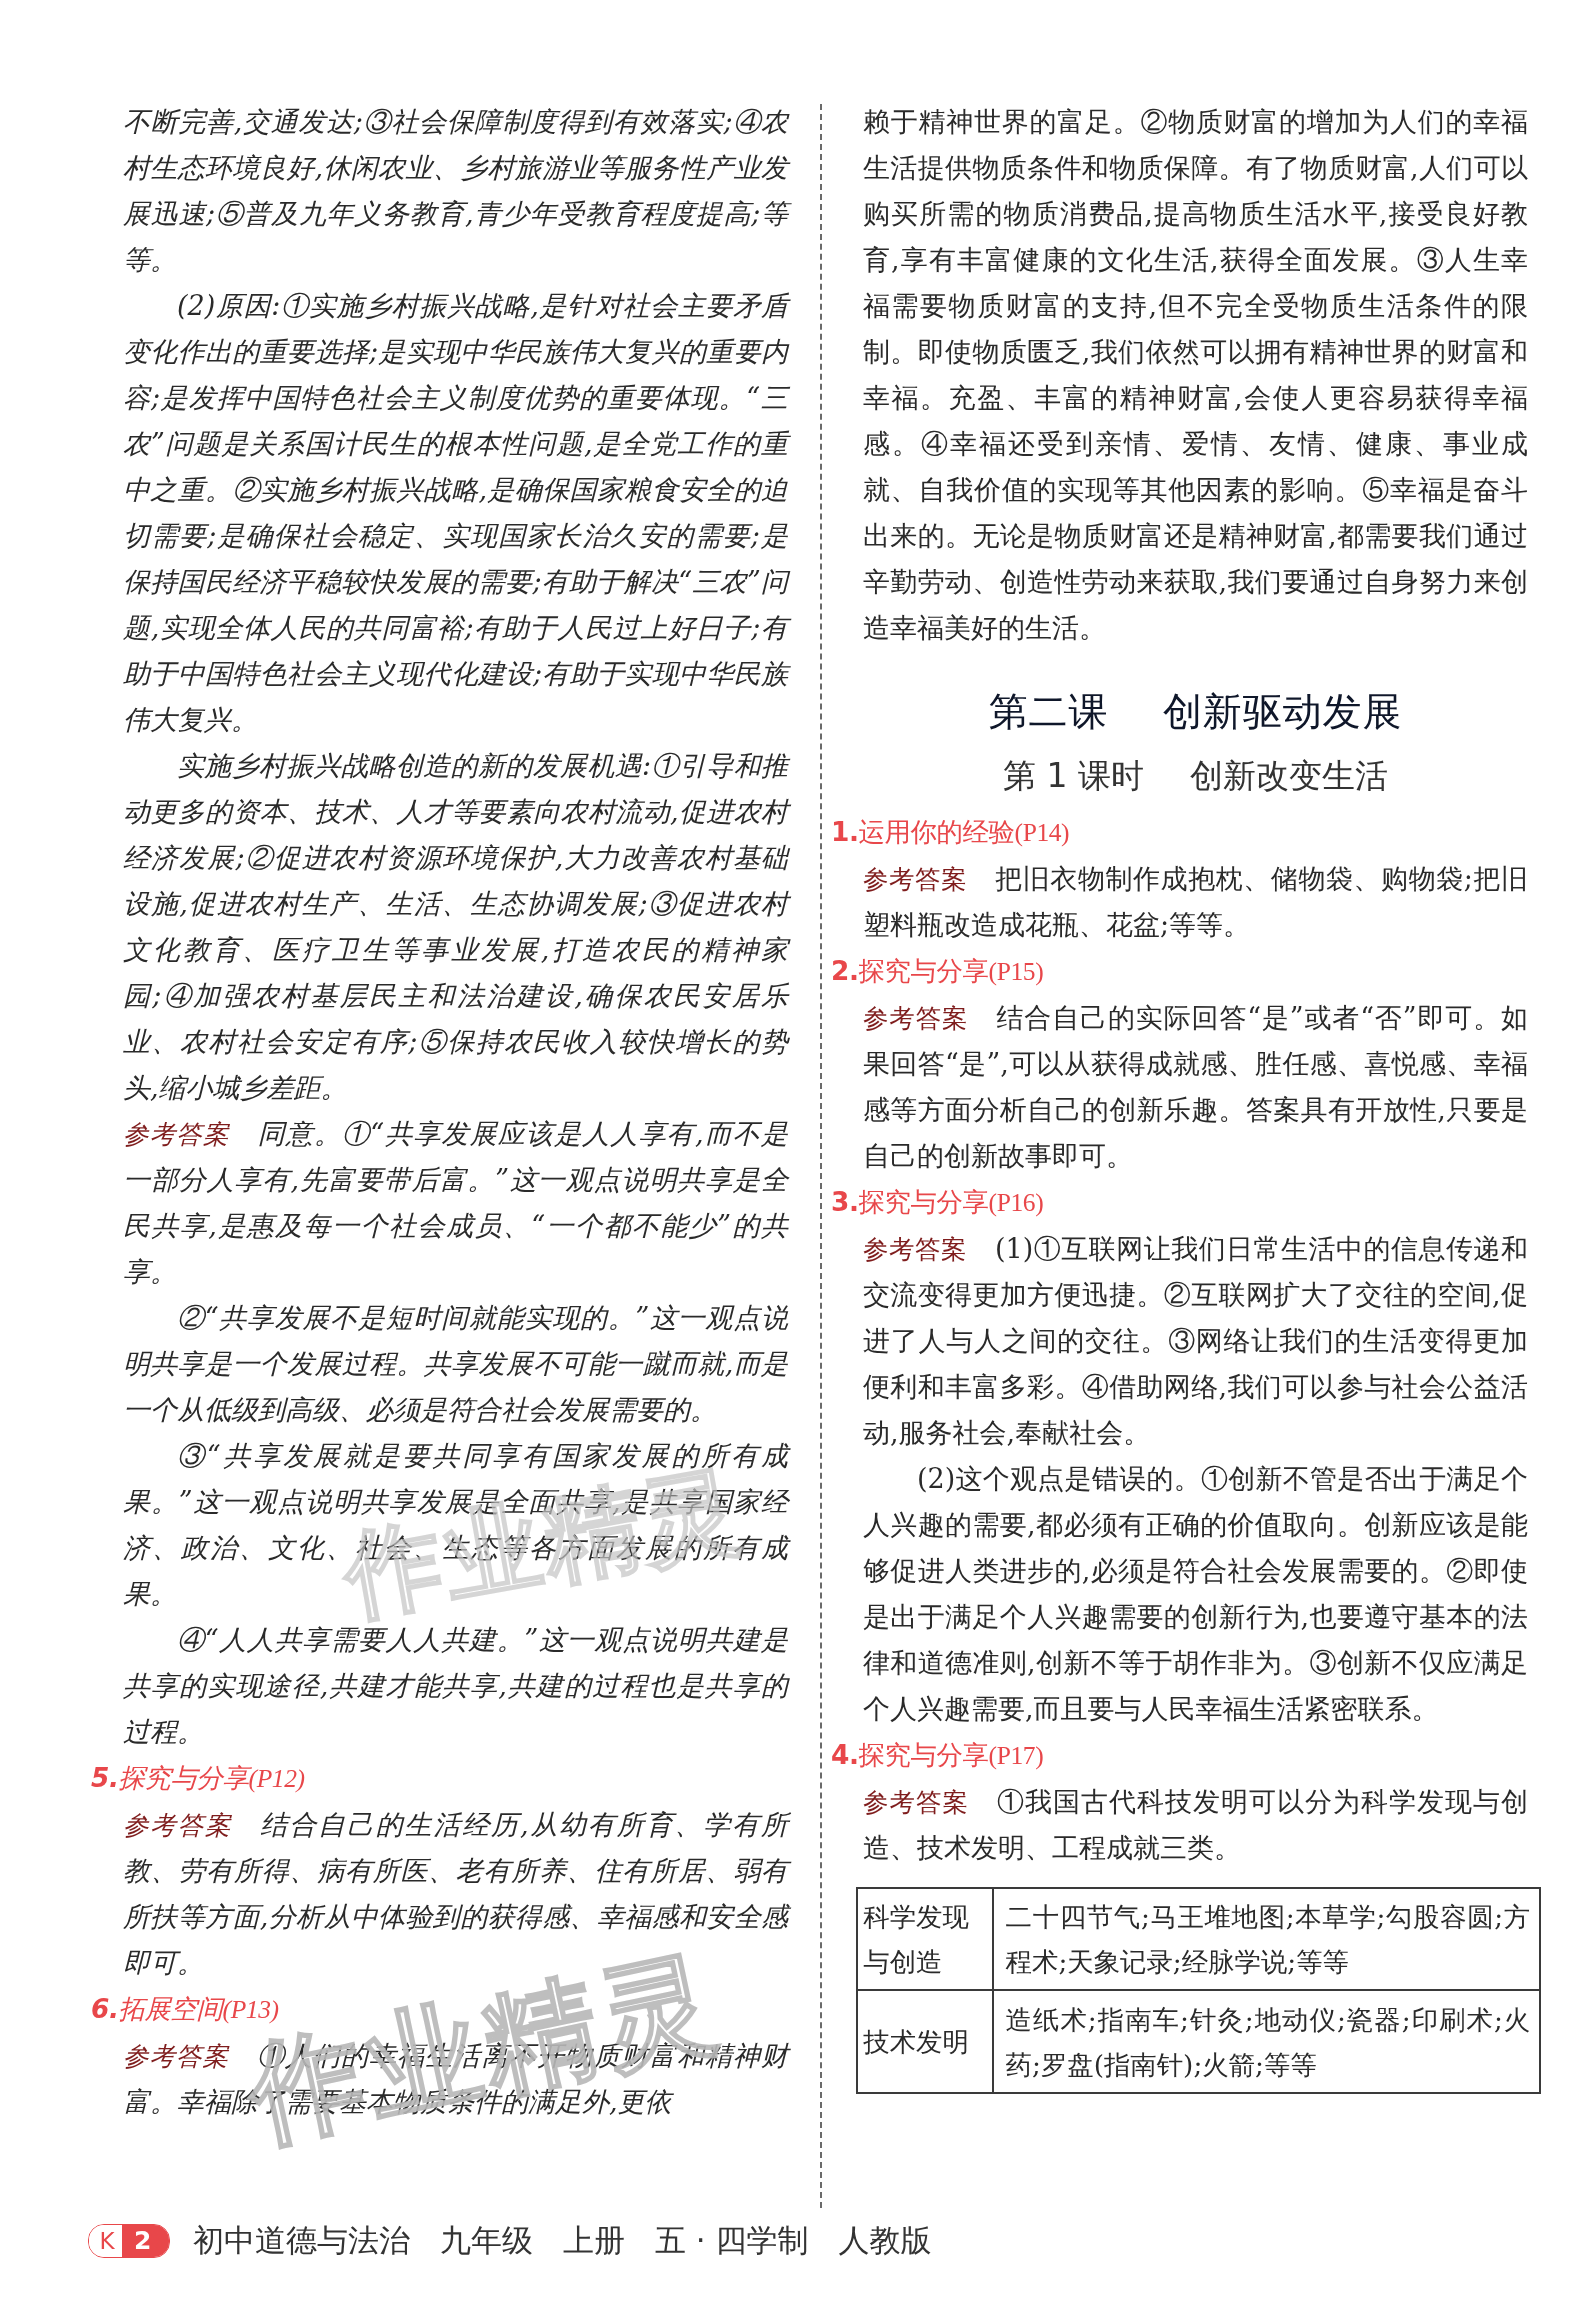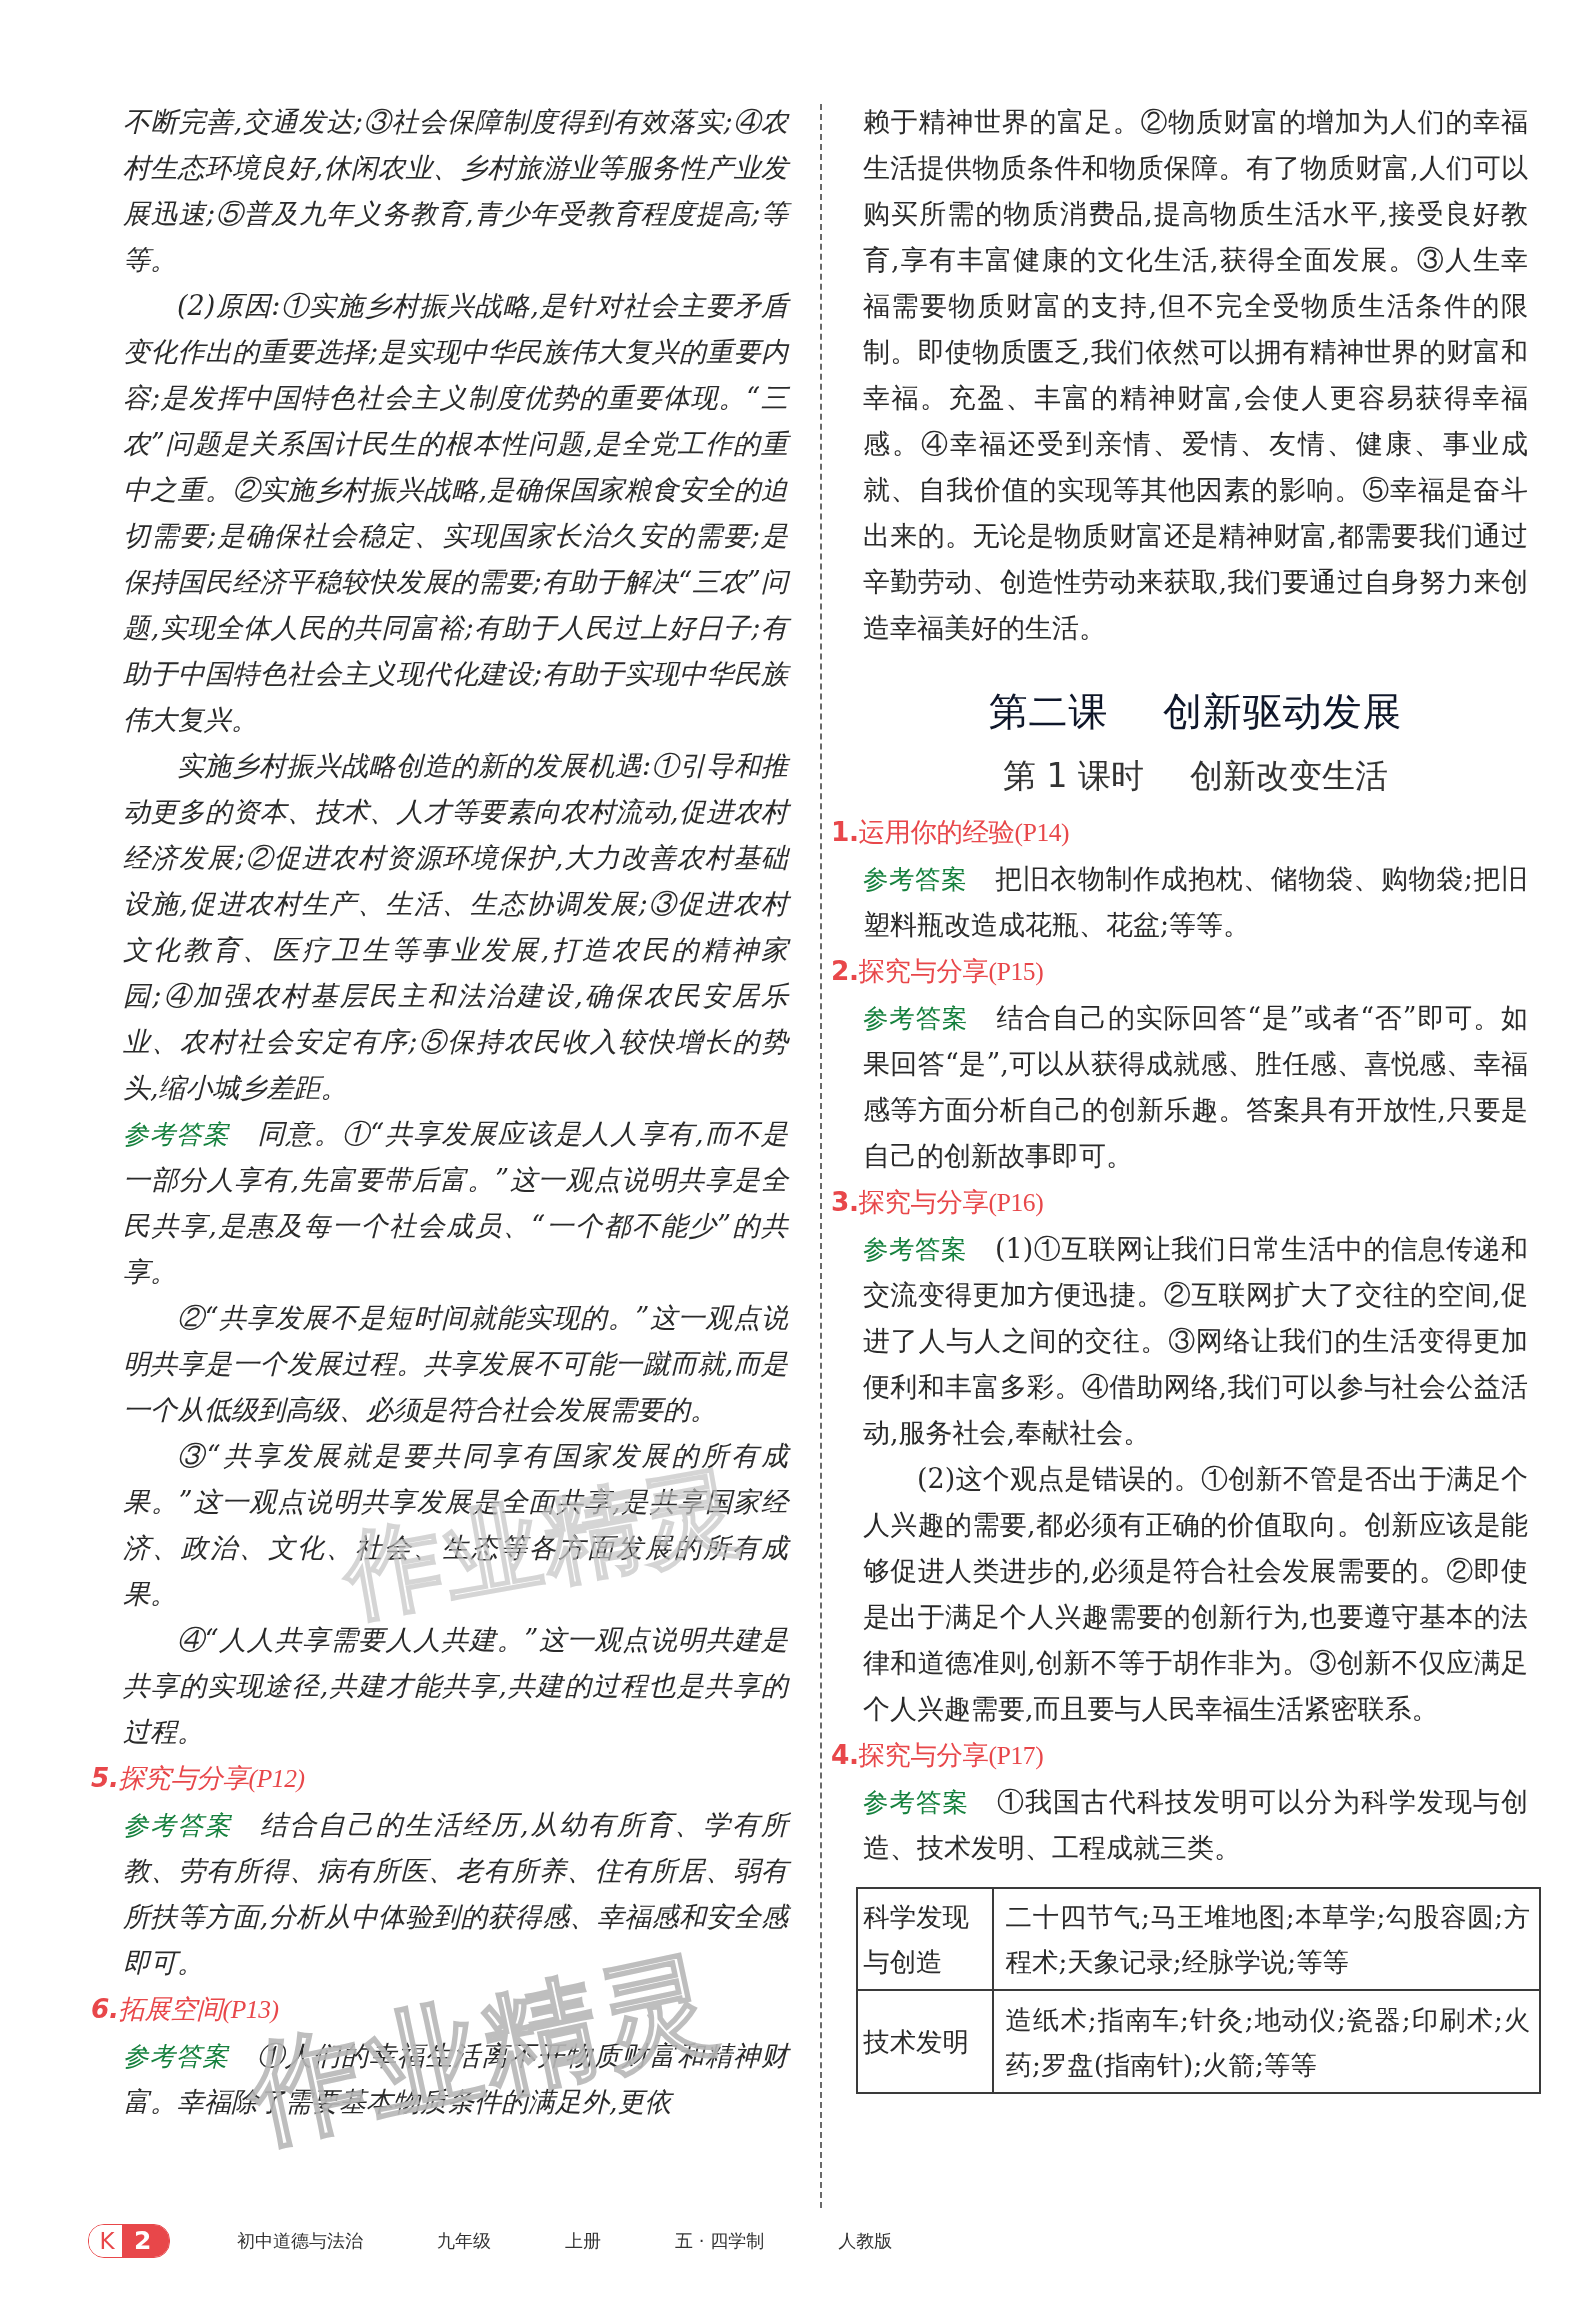--- a/index.html
+++ b/index.html
@@ -21,21 +21,21 @@
   }
   p { margin: 0; }
   .indent { text-indent: 2em; }
   .q-head {
     color: #e8474a; font-family: "DejaVu Sans", "Liberation Sans", sans-serif;
     font-size: 26.4px; line-height: 46px; margin-left: -32px; letter-spacing: -0.4px;
   }
   .q-head .num { font-weight: bold; }
   .q-head .page { font-family: "Liberation Serif", serif; font-size: 25.5px; }
   .ans-label {
-    font-family: "DejaVu Sans", "Liberation Sans", sans-serif; color: #15803d;
+    font-family: "DejaVu Sans", "Liberation Sans", sans-serif; color: #7f1d1d;
     font-size: 25.5px; margin-right: 28px;
   }
   .lesson-title {
     text-align: center; font-family: "DejaVu Sans", "Liberation Sans", sans-serif;
     color: #0f172a; font-size: 39px; line-height: 70px; margin-top: 26.4px;
     letter-spacing: 0.9px;
   }
   .period-title {
     text-align: center; font-family: "DejaVu Sans", "Liberation Sans", sans-serif;
     color: #333; font-size: 33px; line-height: 58px; margin-bottom: 3.5px;
@@ -52,21 +52,21 @@
     position: absolute; left: 88px; top: 2221px; height: 40px;
     display: flex; align-items: center;
     font-family: "DejaVu Sans", "Liberation Sans", sans-serif; color: #333;
   }
   .badge {
     display: flex; align-items: stretch; height: 32px; border-radius: 16px;
     border: 1.8px solid #e8474a; overflow: hidden; margin-right: 23px;
   }
   .badge .k { color: #e8474a; font-size: 23px; padding: 0 7px 0 10.6px; line-height: 32px; background: #fff; }
   .badge .pg { background: #e8474a; color: #fff; font-size: 25px; font-weight: bold; padding: 0 17.6px 0 12.3px; line-height: 32px; }
-  .footer .f-item { font-size: 18px; margin-right: 30px; margin-left: 44px; }
+  .footer .f-item { font-size: 31px; margin-right: 30px; }
   .watermark {
     position: absolute; left: 246px; top: 1972px; font-size: 114px;
     font-family: "DejaVu Sans", sans-serif; font-weight: bold;
     color: transparent; -webkit-text-stroke: 1.8px #b8b8b8; transform: rotate(-12deg);
     letter-spacing: 5.3px; opacity: 0.9; pointer-events: none;
   }
   .watermark2 {
     position: absolute; left: 343px; top: 1479px; font-size: 97px;
     font-family: "DejaVu Sans", sans-serif; font-weight: bold;
     color: transparent; -webkit-text-stroke: 1.8px #c4c4c4; transform: rotate(-10deg);

